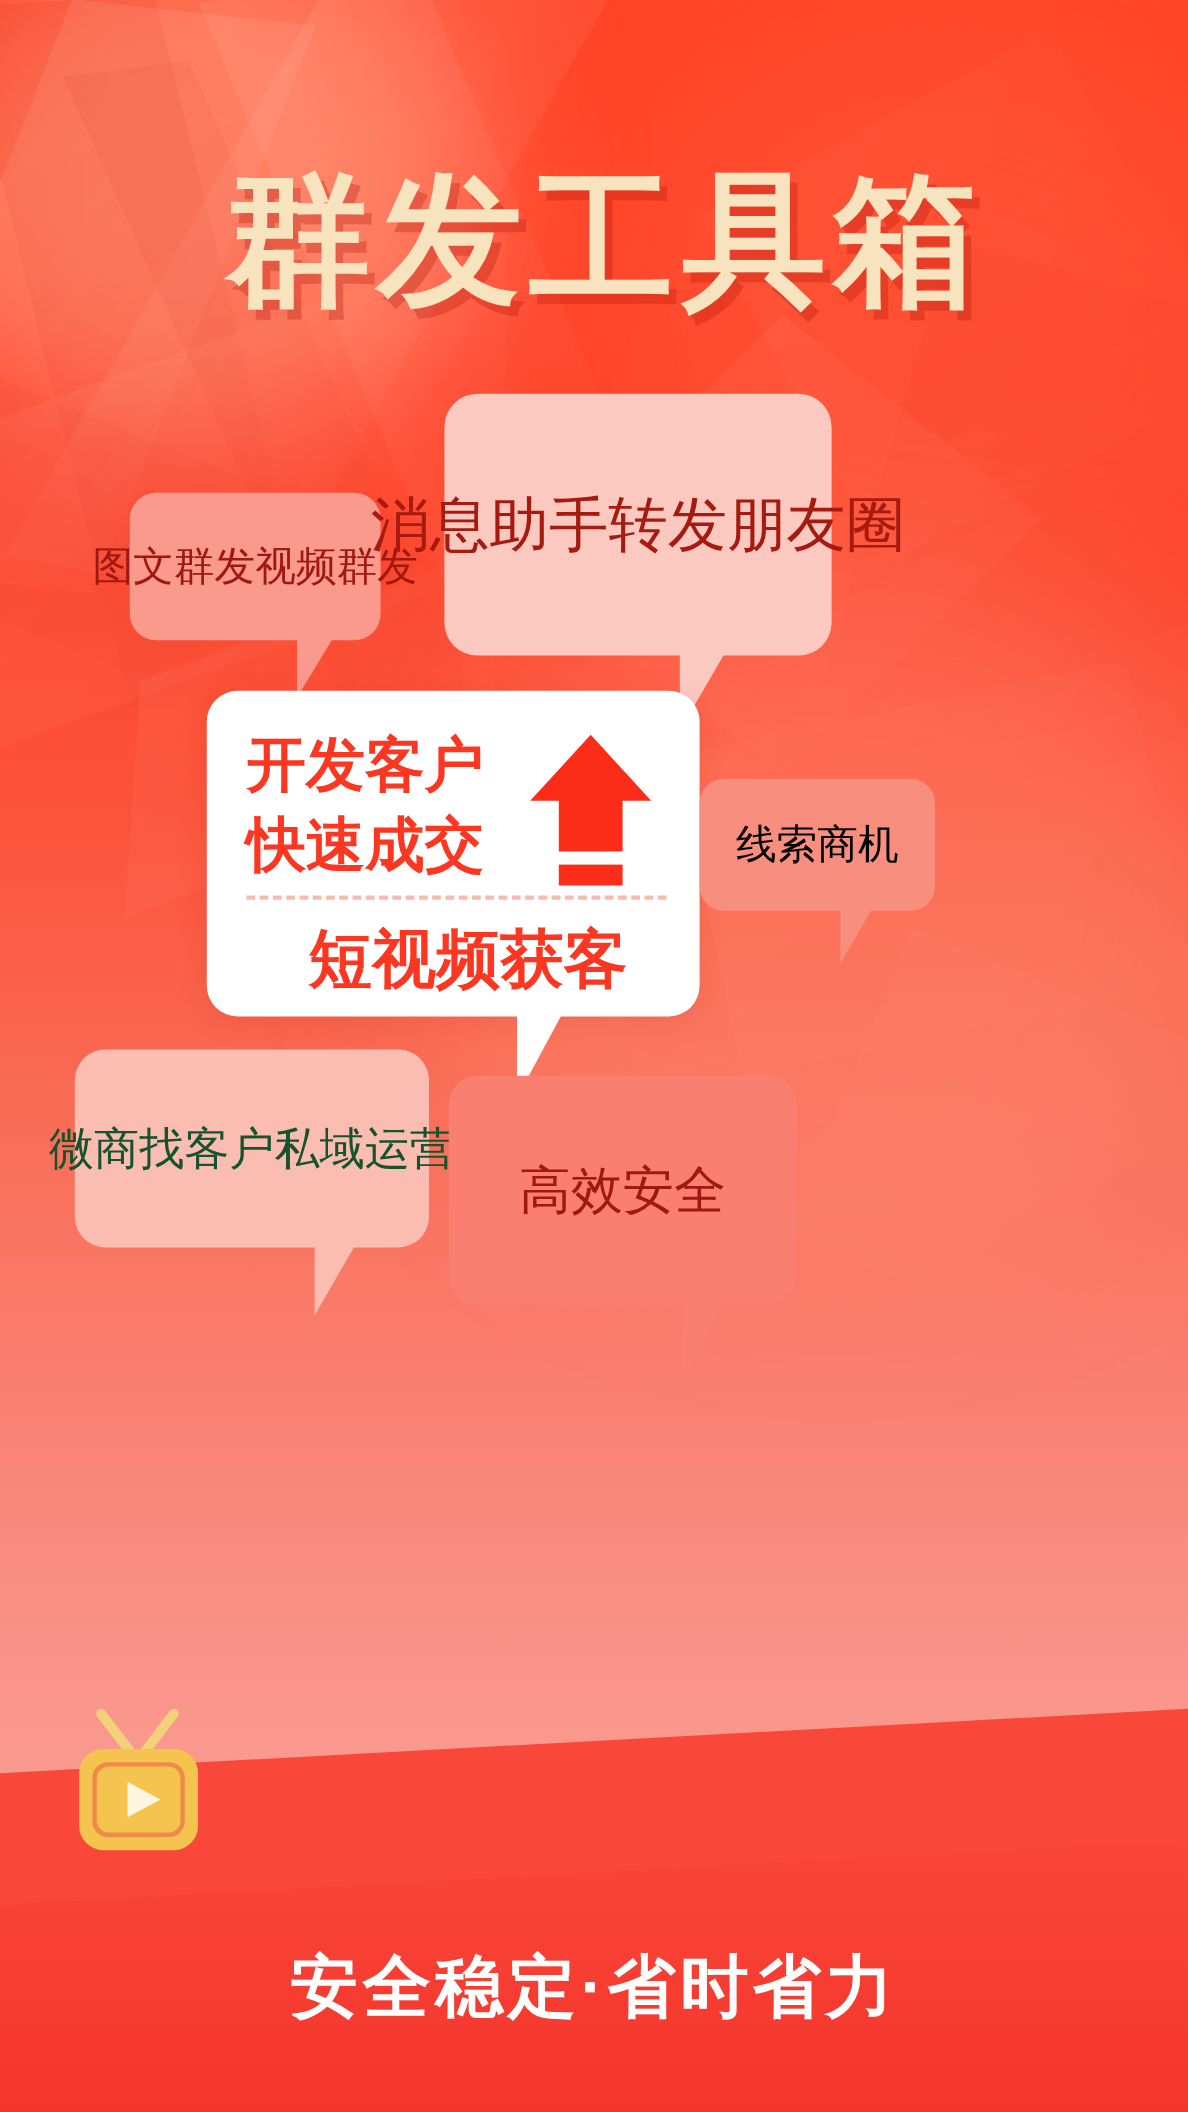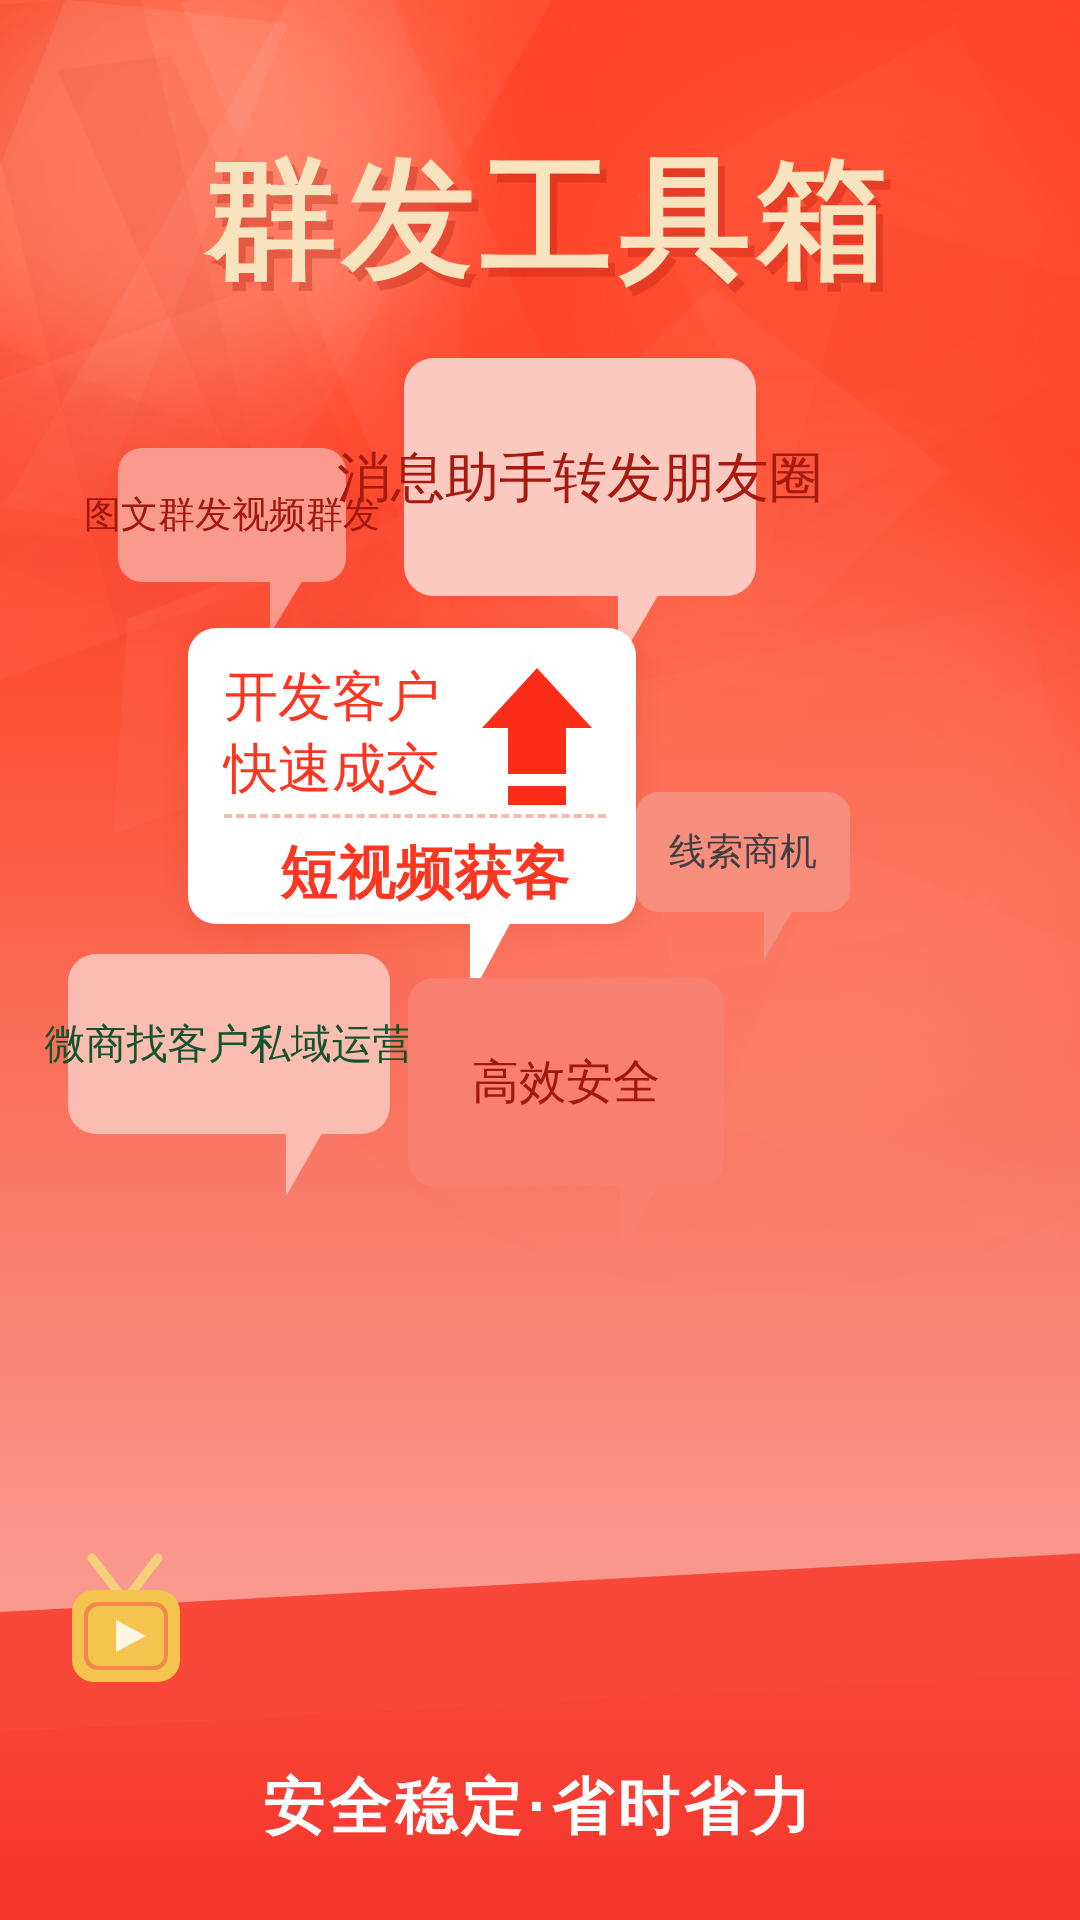--- a/index.html
+++ b/index.html
@@ -92,25 +92,25 @@
     color:#A61A10;
   }
   #bubble-xiaoxi .tail {
     bottom:-68px; left:214px;
     border-left:42px solid #FCC9C1;
     border-bottom:72px solid transparent;
   }
 
   
   #bubble-xiansuo {
-    left:636px; top:792px; width:214px; height:120px;
+    left:636px; top:708px; width:214px; height:120px;
     background:#F88E7D;
     font-size:37px; line-height:58px;
     border-radius:22px;
-    color:#404040;
+    color:#000000;
   }
   #bubble-xiansuo .tail {
     bottom:-48px; left:128px;
     border-left:30px solid #F88E7D;
     border-bottom:52px solid transparent;
   }
 
   
   #bubble-weishang {
     left:68px; top:908px; width:322px; height:180px;
@@ -153,21 +153,21 @@
     position:absolute;
     bottom:-74px; left:282px;
     width:0; height:0;
     border-left:42px solid #FFFFFF;
     border-bottom:78px solid transparent;
   }
   .cc-headlines {
     position:absolute;
     left:36px; top:32px;
     font-size:54px; line-height:72px;
-    font-weight:normal;
+    font-weight:bold;
     color:#FB3621;
     white-space:nowrap;
     text-align:right;
   }
   .cc-arrow {
     position:absolute;
     right:40px; top:36px;
     width:118px; height:152px;
   }
   .cc-divider {

